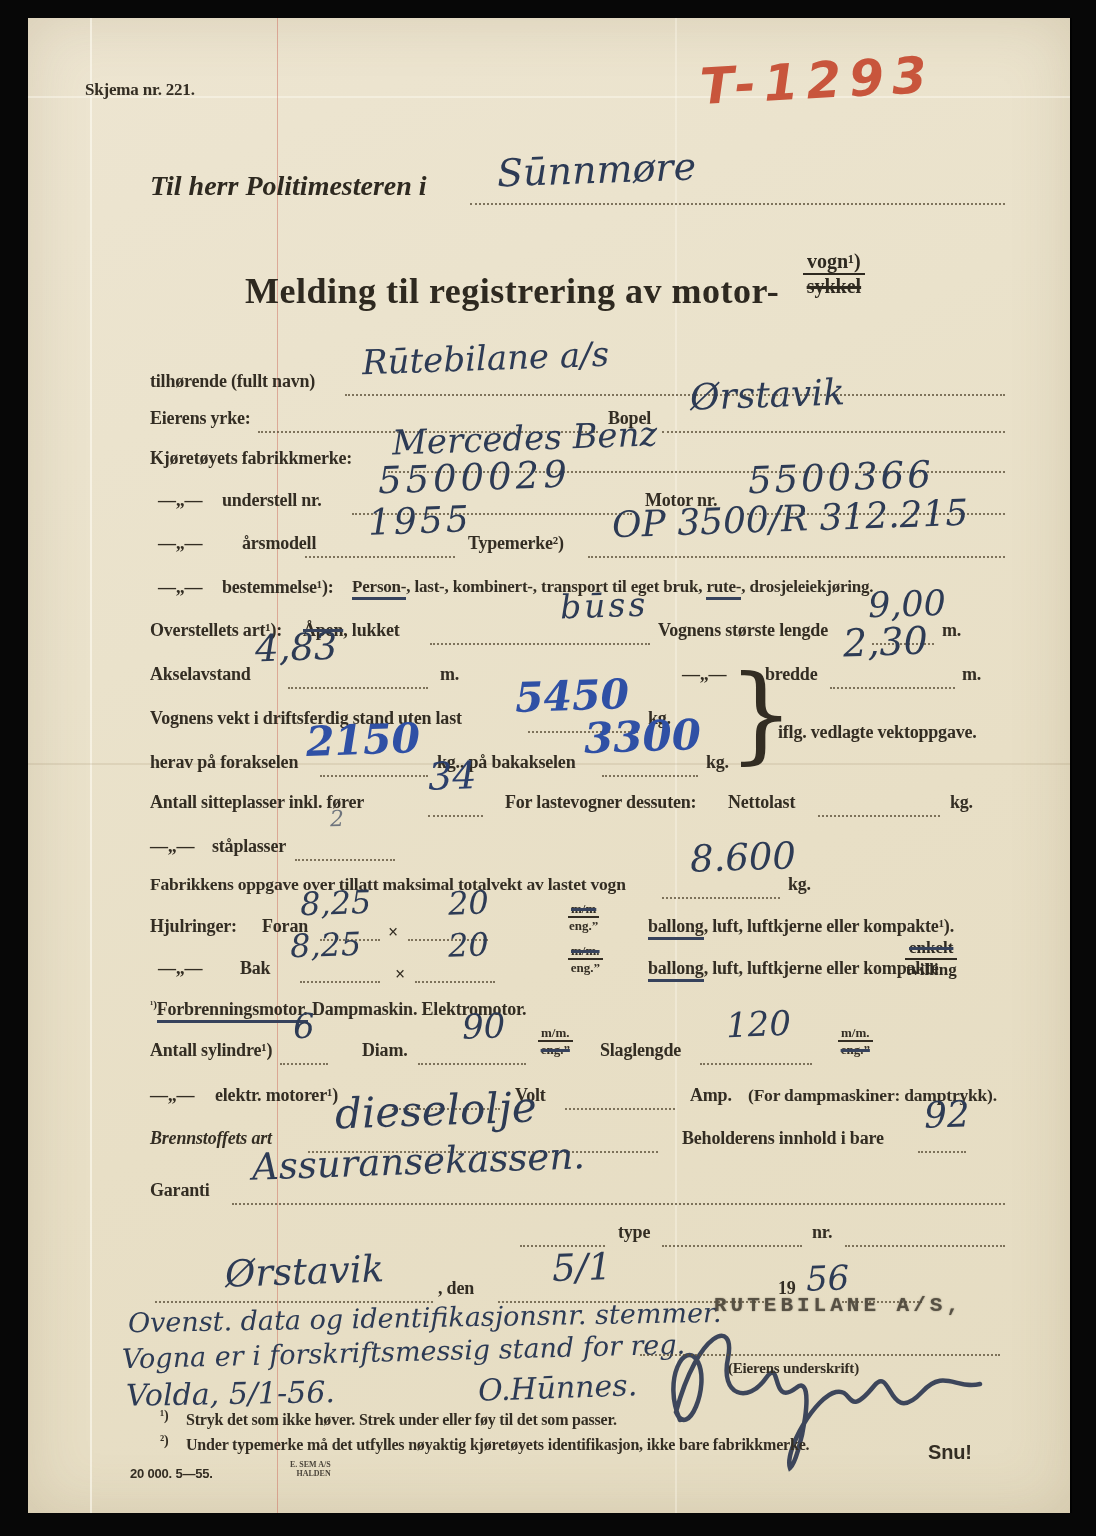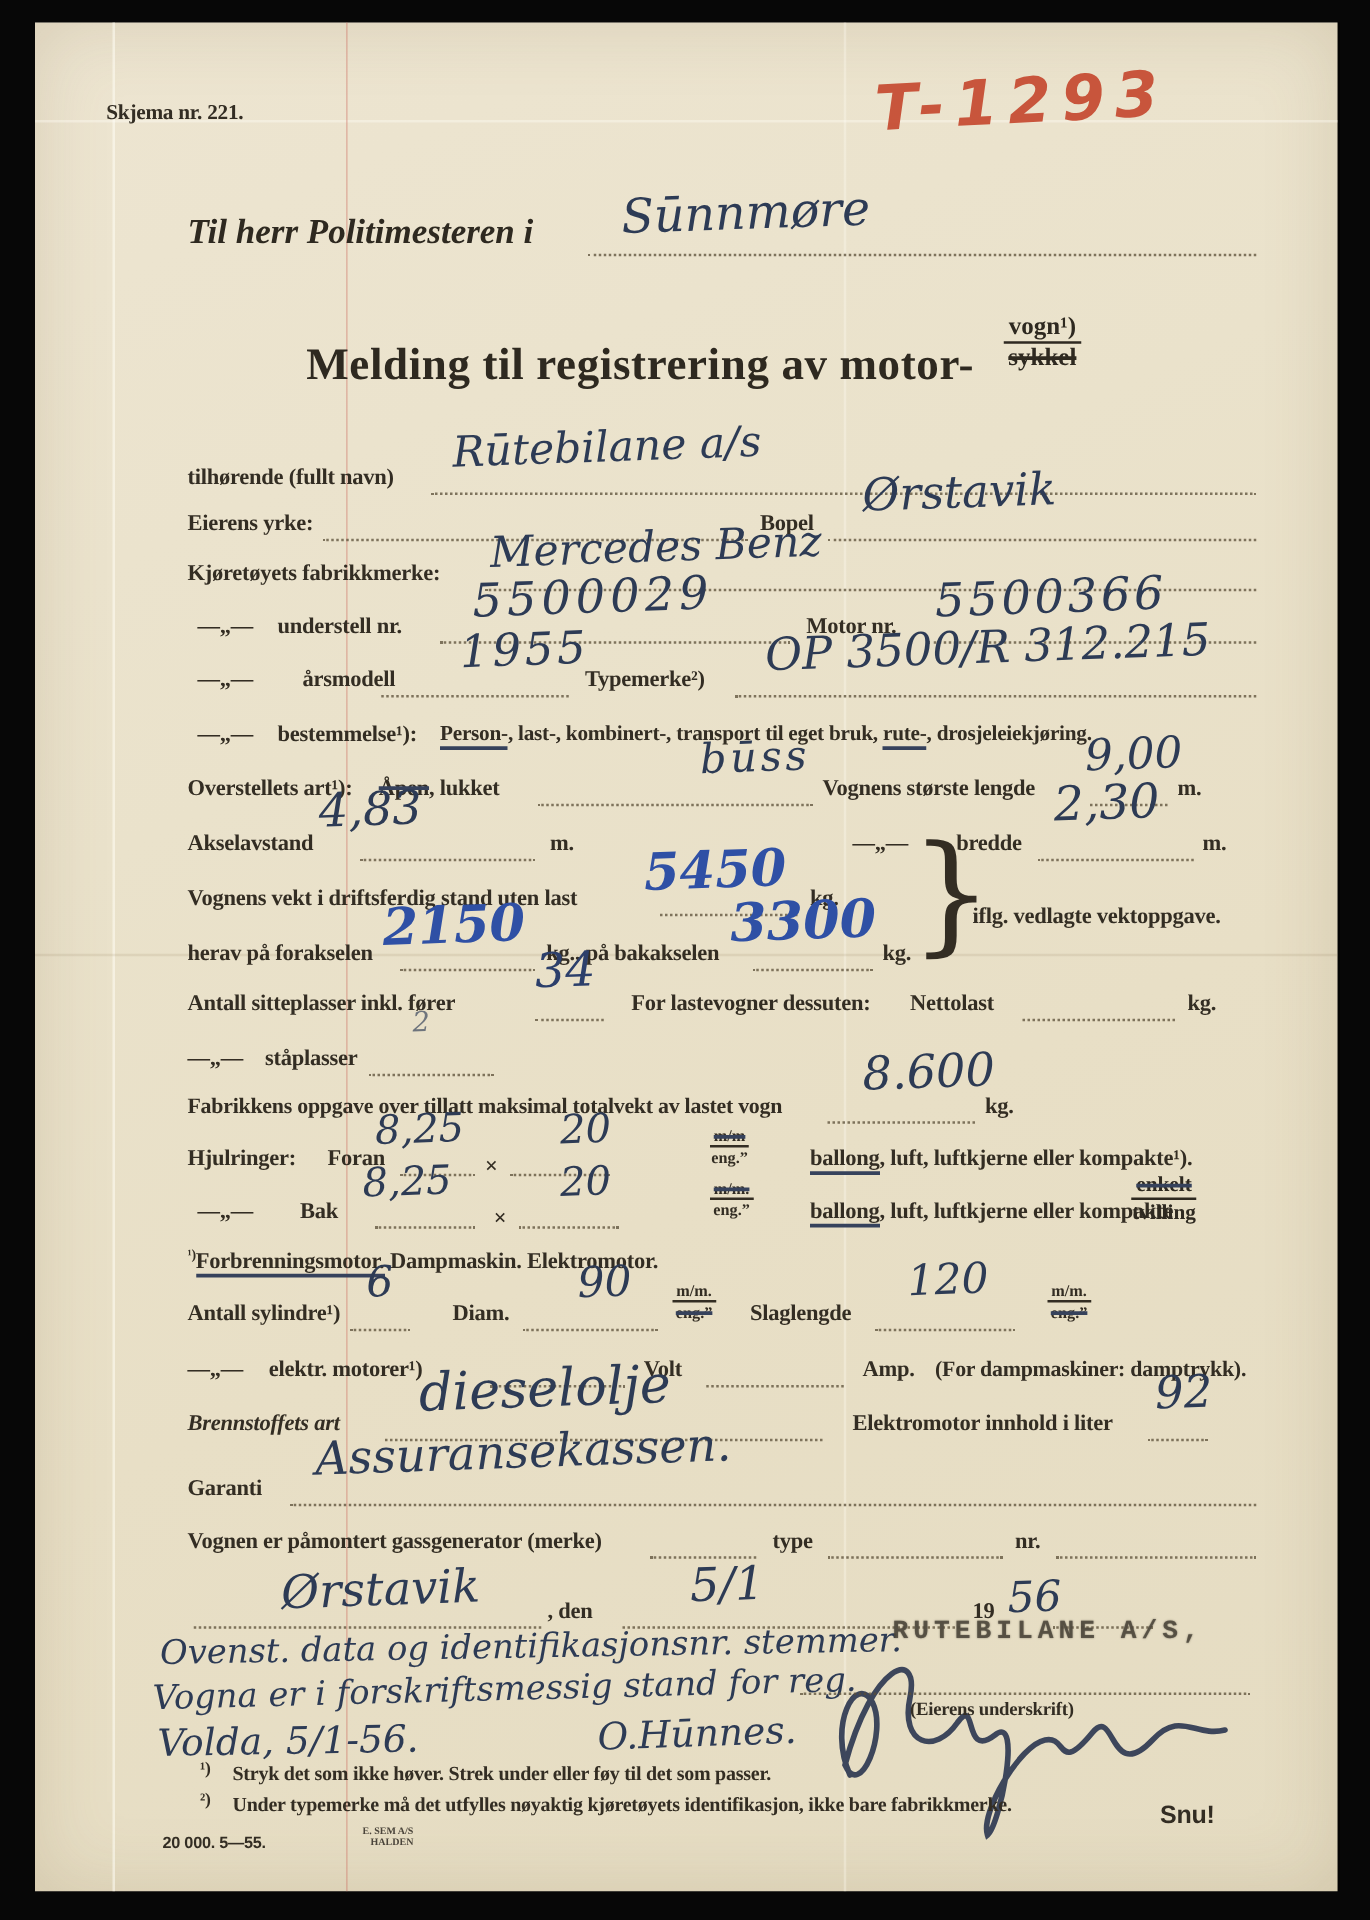--- a/index.html
+++ b/index.html
@@ -200,29 +200,28 @@
   <div class="lbl" style="left:215px;top:1085px;">elektr. motorer¹)</div>
   <div class="dots" style="left:392px;top:1106px;width:108px;"></div>
   <div class="lbl" style="left:515px;top:1085px;">Volt</div>
   <div class="dots" style="left:565px;top:1106px;width:110px;"></div>
   <div class="lbl" style="left:690px;top:1085px;">Amp.</div>
   <div class="lbl" style="left:748px;top:1085px;font-size:17.5px;">(For dampmaskiner: damptrykk).</div>
 
   <div class="lbl" style="left:150px;top:1128px;font-style:italic;">Brennstoffets art</div>
   <div class="dots" style="left:308px;top:1149px;width:350px;"></div>
   <div class="hw" style="left:335px;top:1086px;font-size:42px;">dieselolje</div>
-  <div class="lbl" style="left:682px;top:1128px;">Elektromotor innhold i liter</div>
+  <div class="lbl" style="left:682px;top:1128px;">Beholderens innhold i bare</div>
   <div class="dots" style="left:918px;top:1149px;width:48px;"></div>
   <div class="hw" style="left:924px;top:1094px;font-size:36px;">92</div>
 
   <div class="lbl" style="left:150px;top:1180px;">Garanti</div>
   <div class="dots" style="left:232px;top:1201px;width:773px;"></div>
   <div class="hw" style="left:252px;top:1140px;font-size:37px;">Assuransekassen.</div>
 
-  <div class="lbl" style="left:150px;top:1222px;">Vognen er påmontert gassgenerator (merke)</div>
   <div class="dots" style="left:520px;top:1243px;width:85px;"></div>
   <div class="lbl" style="left:618px;top:1222px;">type</div>
   <div class="dots" style="left:662px;top:1243px;width:140px;"></div>
   <div class="lbl" style="left:812px;top:1222px;font-family:Liberation Serif, serif;">nr.</div>
   <div class="dots" style="left:845px;top:1243px;width:160px;"></div>
 
   <div class="dots" style="left:155px;top:1299px;width:278px;"></div>
   <div class="hw" style="left:225px;top:1250px;font-size:37px;">Ørstavik</div>
   <div class="lbl" style="left:438px;top:1278px;">, den</div>
   <div class="dots" style="left:498px;top:1299px;width:270px;"></div>

